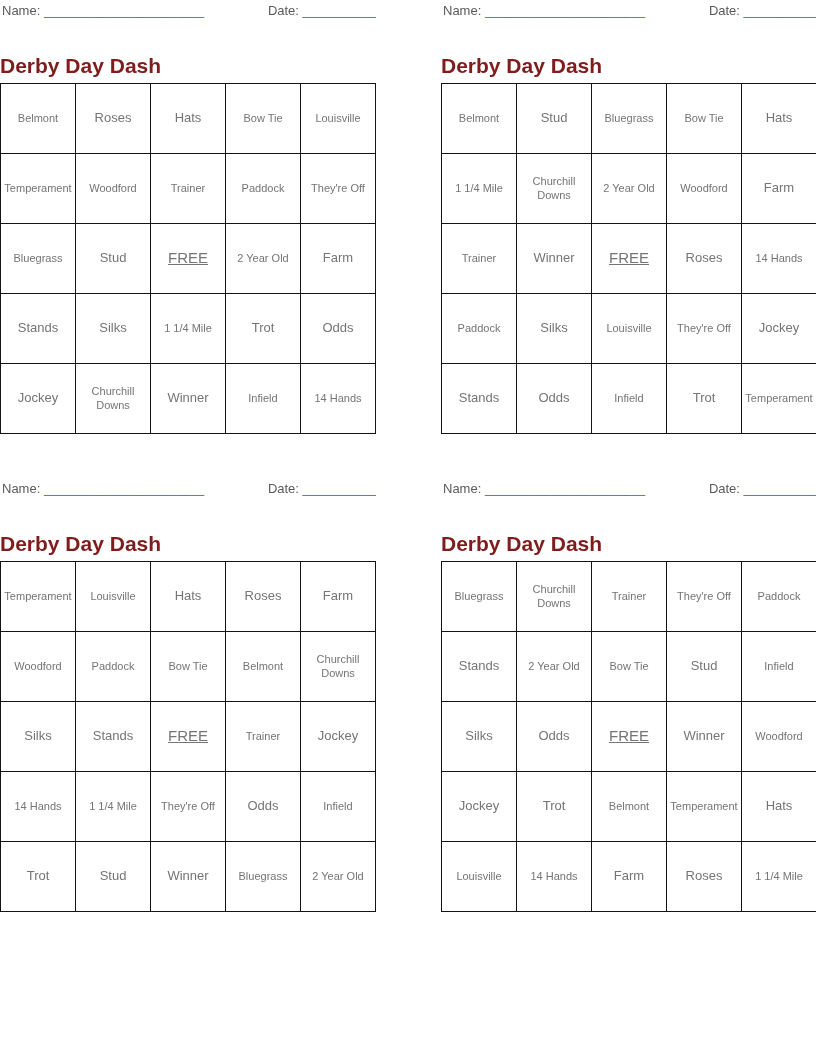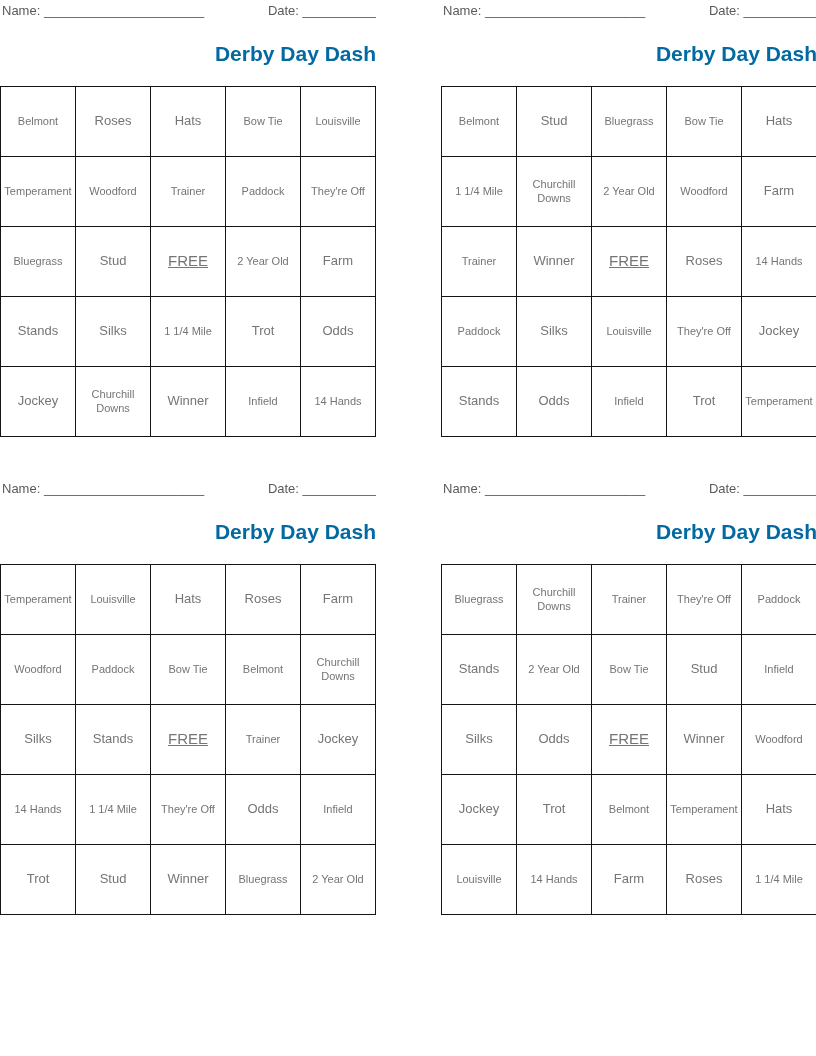--- a/index.html
+++ b/index.html
@@ -10,26 +10,26 @@
   .card { position:absolute; width:376px; }
   #card1 { left:0;     top:0; }
   #card2 { left:441px; top:0; }
   #card3 { left:0;     top:478px; }
   #card4 { left:441px; top:478px; }
 
   .hdr { display:flex; justify-content:space-between; align-items:baseline;
          height:16px; padding:3px 0 0 2px; font-size:13px; color:#5a5a5a;
          white-space:nowrap; overflow:visible; }
   .hdr .seg { display:inline-block; }
-  .hdr .blank-line { color:#0f766e; letter-spacing:0; font-size:12px; }
-
-  .title { margin-top:24px; height:28px; line-height:28px; text-align:right;
-           font-size:21px; font-weight:700; color:#0369a1; }
-
-  table.grid { margin-top:18px; border-collapse:collapse; width:376px;
+  .hdr .blank-line { color:#4d7c0f; letter-spacing:0; font-size:12px; }
+
+  .title { margin-top:36px; height:28px; line-height:28px; text-align:left;
+           font-size:21px; font-weight:700; color:#7f1d1d; }
+
+  table.grid { margin-top:3px; border-collapse:collapse; width:376px;
                table-layout:fixed; }
   table.grid td { width:75px; height:70px; border:1px solid #141414;
                   text-align:center; vertical-align:middle; padding:2px 3px;
                   color:#767474; line-height:1.25; overflow:hidden; }
   td.big   { font-size:13px; }
   td.small { font-size:11px; }
   td.free  { font-weight:400; color:#4d4d4d; text-decoration:underline;
              font-size:15px; }
 </style>
 </head>

